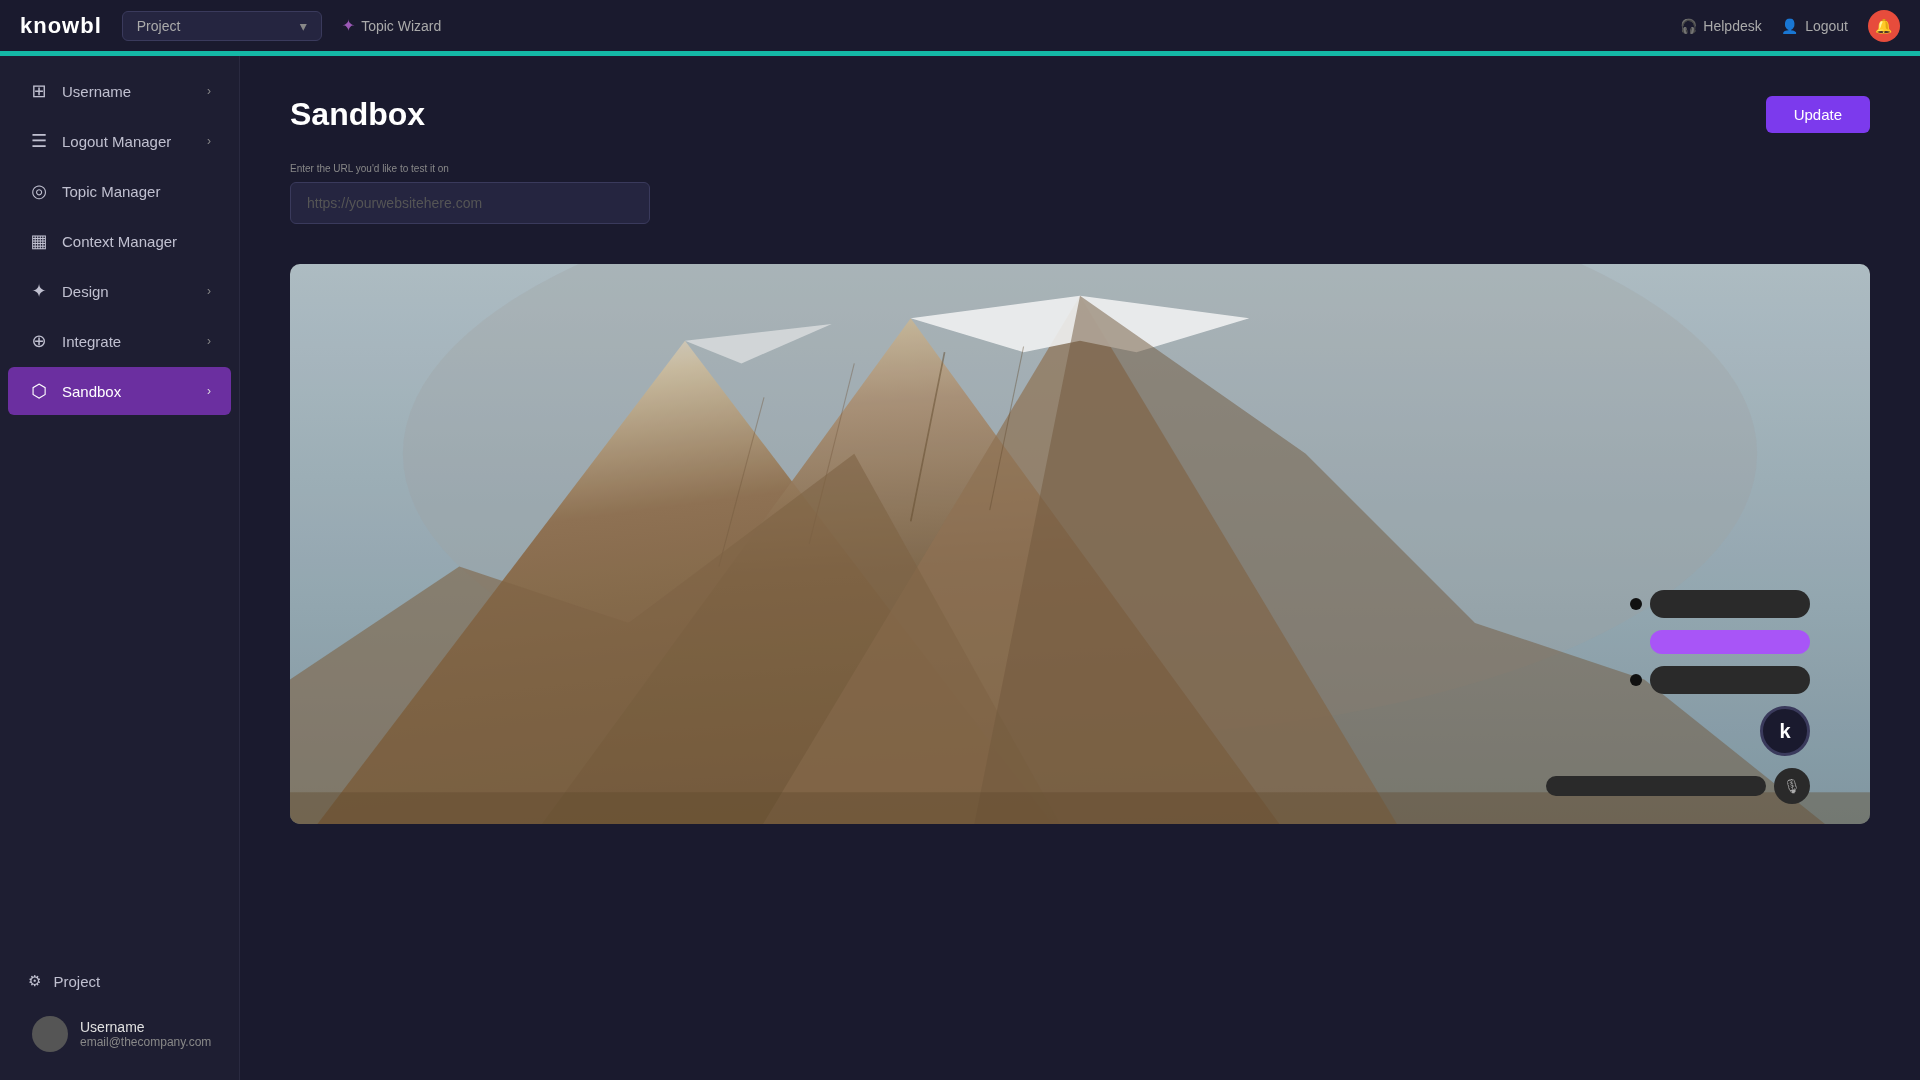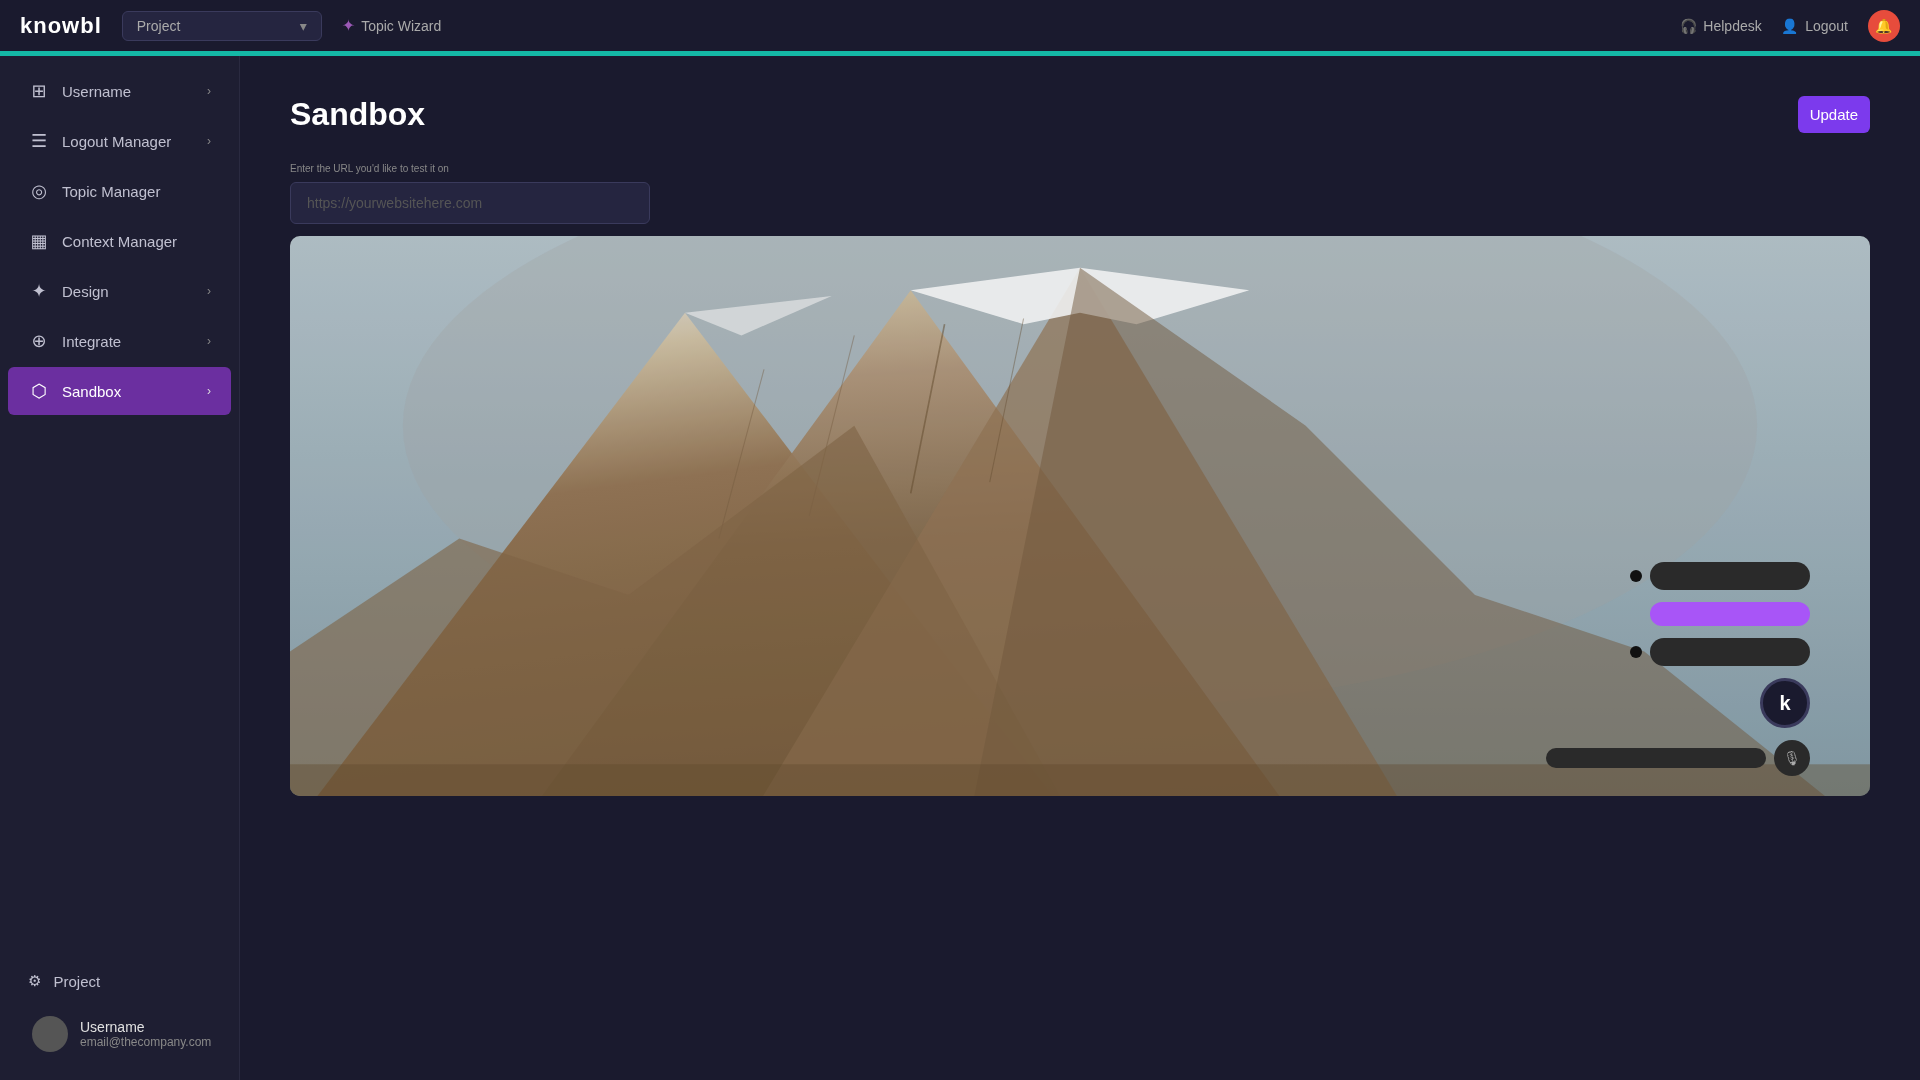--- a/index.html
+++ b/index.html
@@ -205,41 +205,41 @@
     .page-title {
       font-size: 32px;
       font-weight: 600;
       color: #fff;
     }
     .update-btn {
       background: #7c3aed;
       color: #fff;
       border: none;
       border-radius: 6px;
-      padding: 10px 12px;
+      padding: 10px 28px;
       font-size: 15px;
       font-weight: 500;
       cursor: pointer;
     }
 
     .url-label {
       font-size: 10px;
       color: #888;
       margin-bottom: 8px;
     }
     .url-input {
       width: 360px;
       background: #252540;
       border: 1px solid #3a3a5c;
       border-radius: 6px;
       padding: 12px 16px;
       color: #666;
       font-size: 14px;
       outline: none;
-      margin-bottom: 12px;
+      margin-bottom: 40px;
     }
     .url-input::placeholder {
       color: #555;
     }
 
     
     .preview-container {
       width: 100%;
       border-radius: 10px;
       overflow: hidden;

